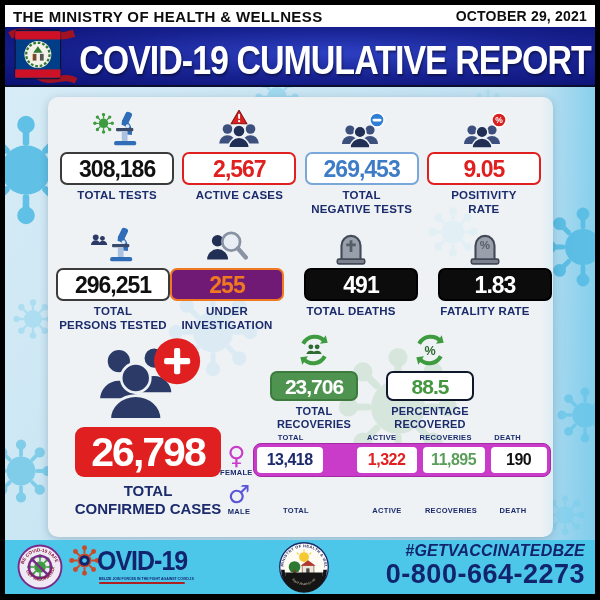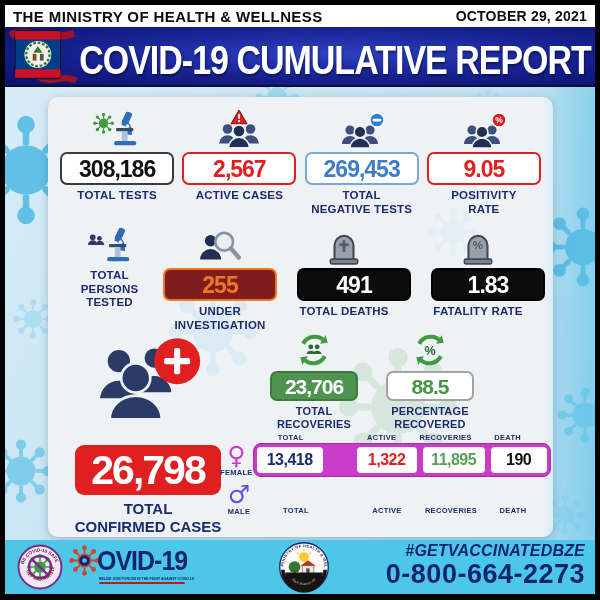--- a/index.html
+++ b/index.html
@@ -32,31 +32,31 @@
   
   .grid{display:grid;grid-template-columns:repeat(4,1fr);left:8px;right:8px;}
   .grid1{top:10px;} .grid2{top:126px;}
   .tile{display:flex;flex-direction:column;align-items:center;}
   .ticon{height:42px;display:flex;align-items:flex-end;justify-content:center;}
   .vbox{width:114px;height:33px;border-radius:7px;display:flex;align-items:flex-end;justify-content:center;
         font-size:23px;font-weight:bold;letter-spacing:-1px;margin-top:3px;background:#fff;}
   .vb-dark{border:2px solid #3b3b3b;color:#101010;}
   .vb-red{border:2px solid #e02020;color:#e02020;}
   .vb-blue{border:2px solid #7aa7d9;color:#3e7cc7;}
-  .vb-orange{border:2px solid #f07820;color:#f07820;background:#7f1d1d;}
+  .vb-orange{border:2px solid #f07820;color:#f07820;background:#701a75;}
   .vb-black{background:#0c0c0c;border:2px solid #000;color:#fff;margin-left:20px;}
   .vb-green-solid{background:#4e9450;border:2px solid #3c7a3e;color:#fff;}
-  .vb-green-line{border:2px solid #a3a3a3;color:#44963f;}
+  .vb-green-line{border:2px solid #0f172a;color:#44963f;}
   .tlabel{margin-top:4px;font-size:11.5px;font-weight:bold;color:#1b2b6b;text-align:center;
           line-height:1.18;white-space:pre-line;letter-spacing:.2px;}
   
   .big-stat{left:10px;top:235px;width:180px;display:flex;flex-direction:column;align-items:center;}
   .big-box{width:146px;height:50px;background:#e02020;border-radius:9px;color:#fff;display:flex;
            align-items:center;justify-content:center;font-size:41px;font-weight:bold;letter-spacing:-2px;
-           margin-top:21px;}
+           margin-top:3px;}
   .big-label{margin-top:5px;font-size:15px;font-weight:bold;color:#1b2b6b;text-align:center;
            line-height:1.2;white-space:pre-line;}
   
   .rec1{left:210px;top:233px;width:112px;}
   .rec2{left:326px;top:233px;width:112px;}
   .rec-tile .ticon{height:38px;}
   .rec-tile .vbox{width:88px;height:30px;font-size:21px;}
   .rec-tile .tlabel{font-size:11px;}
   
   .gtable{left:172px;top:336px;width:326px;}
@@ -293,20 +293,23 @@
               <g transform="translate(24,0)">
                 <rect x="8" y="0" width="7" height="13" rx="2.5" transform="rotate(26 11.5 6.5)" fill="#2f6db8"></rect>
                 <path d="M6 11 q9 1 8 13" stroke="#2f6db8" stroke-width="5" fill="none"></path>
                 <rect x="0" y="17" width="18" height="3.2" rx="1" fill="#3a4a6b"></rect>
                 <rect x="6" y="20.5" width="6" height="10" fill="#aac2e0"></rect>
                 <rect x="-2" y="30.5" width="23" height="4.5" rx="2" fill="#2f6db8"></rect>
                 <circle cx="12" cy="15" r="2" fill="#fff" opacity=".85"></circle>
               </g>
             </svg>
           </div>
+          <div class="vbox vb-dark">
+              <span>296,251</span>
+            </div>
           <div class="tlabel">TOTAL
 PERSONS TESTED</div>
         </div>
         <div class="tile">
           <div class="ticon">
             <svg viewBox="0 0 44 33" width="46" height="35">
               <circle cx="13" cy="10" r="5.5" fill="#222f55"></circle>
               <path d="M3 28 a10 10 0 0 1 20 0 z" fill="#222f55"></path>
               <circle cx="26" cy="11" r="8.5" fill="#e8edf4" fill-opacity=".85" stroke="#8a93a3" stroke-width="2.6"></circle>
               <line x1="32.5" y1="17.5" x2="40" y2="26" stroke="#8a93a3" stroke-width="4.2" stroke-linecap="round"></line>

